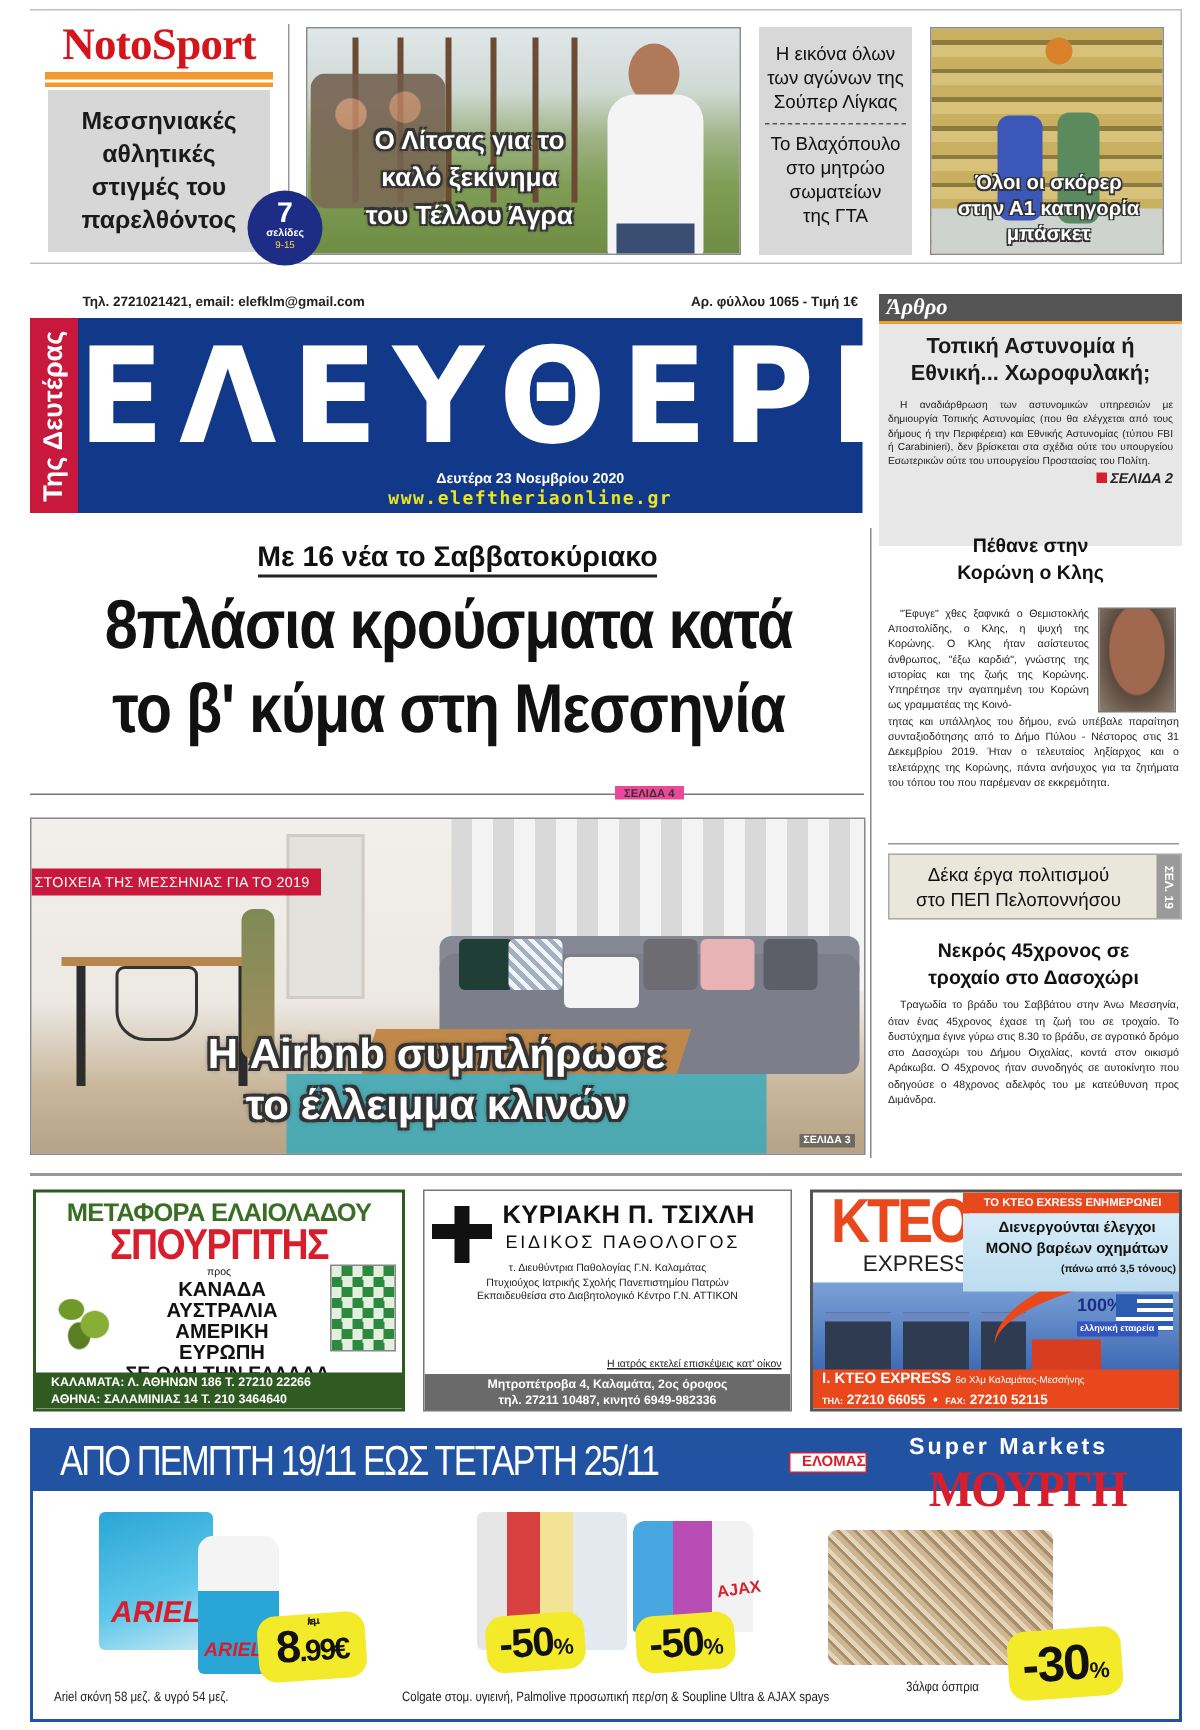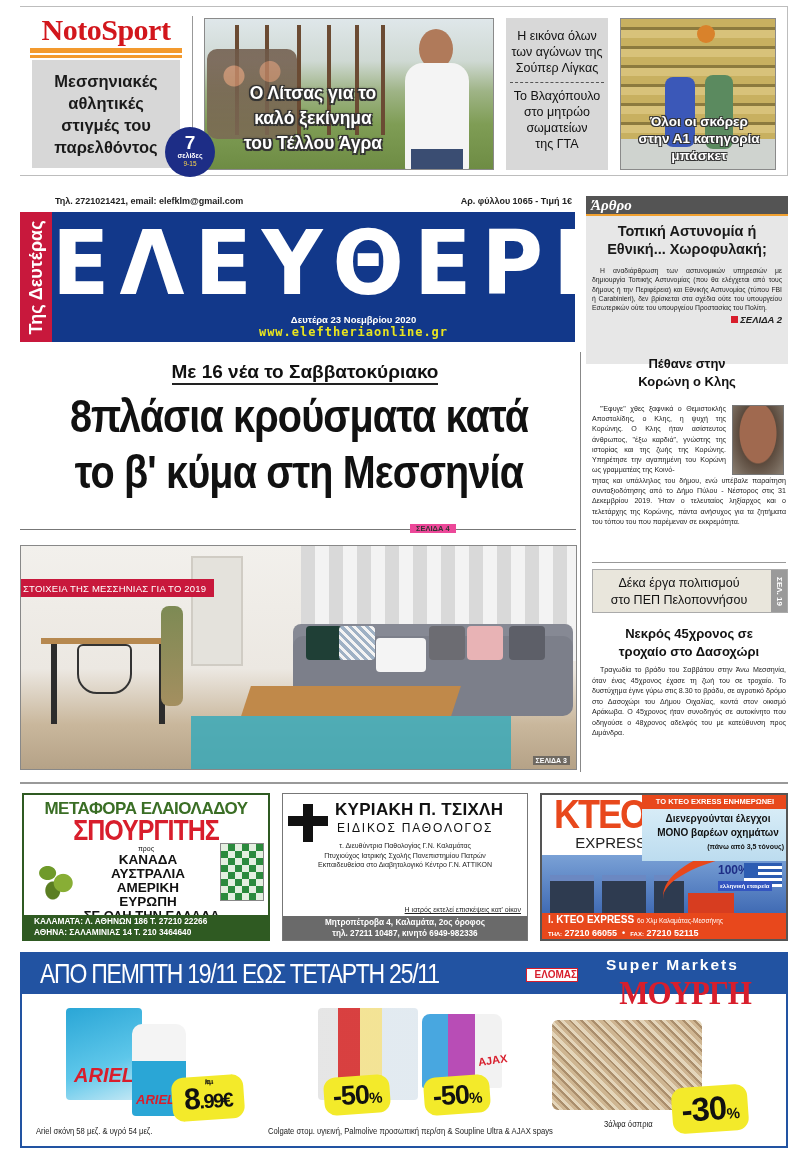--- a/index.html
+++ b/index.html
@@ -292,20 +292,24 @@
   <div class="sofa"></div>
   <div class="pillow" style="left:285px;background:#1f3f36"></div>
   <div class="pillow" style="left:318px;background:repeating-linear-gradient(45deg,#9fb1c4 0 3px,#f3f3f3 3px 6px)"></div>
   <div class="pillow" style="left:355px;width:50px;background:#f4f4f4;top:92px"></div>
   <div class="pillow" style="left:408px;background:#6c6c72"></div>
   <div class="pillow" style="left:446px;background:#e8b3b5"></div>
   <div class="pillow" style="left:488px;background:#5d5f68"></div>
   <div class="table"></div>
   <div class="rug"></div>
   <div class="airbnb-label">ΣΤΟΙΧΕΙΑ ΤΗΣ ΜΕΣΣΗΝΙΑΣ ΓΙΑ ΤΟ 2019</div>
+  <div class="airbnb-caption">
+    <span>Η Airbnb συμπλήρωσε</span><br>
+    <span>το έλλειμμα κλινών</span>
+  </div>
   <div class="airbnb-ref">ΣΕΛΙΔΑ 3</div>
 </div>
 
 <div class="abs right-sep"></div>
 <div class="abs klis-title">
   <span>Πέθανε στην</span><br>
   <span>Κορώνη ο Κλης</span>
 </div>
 <div class="abs klis-body1">"Έφυγε" χθες ξαφνικά ο Θεμιστοκλής Αποστολίδης, ο Κλης, η ψυχή της Κορώνης. Ο Κλης ήταν ασίστευτος άνθρωπος, "έξω καρδιά", γνώστης της ιστορίας και της ζωής της Κορώνης. Υπηρέτησε την αγαπημένη του Κορώνη ως γραμματέας της Κοινό-</div>
 <div class="abs klis-photo"></div>

